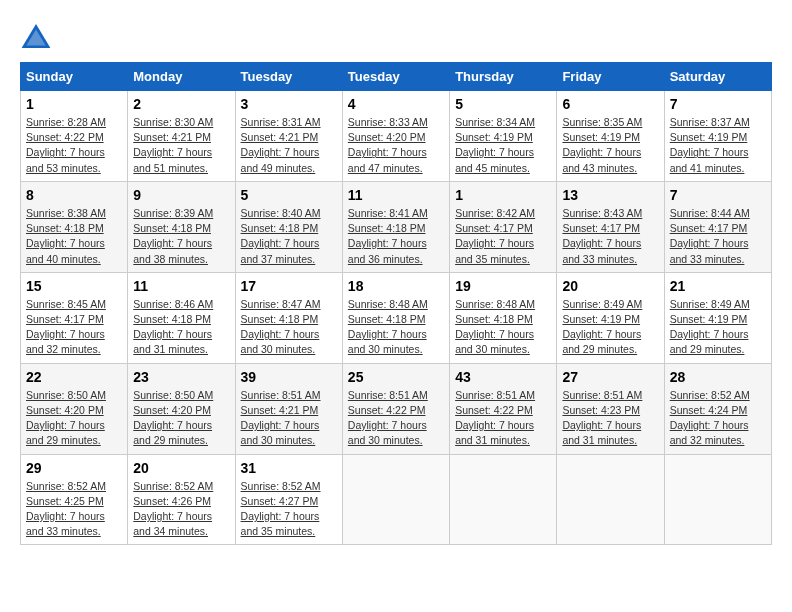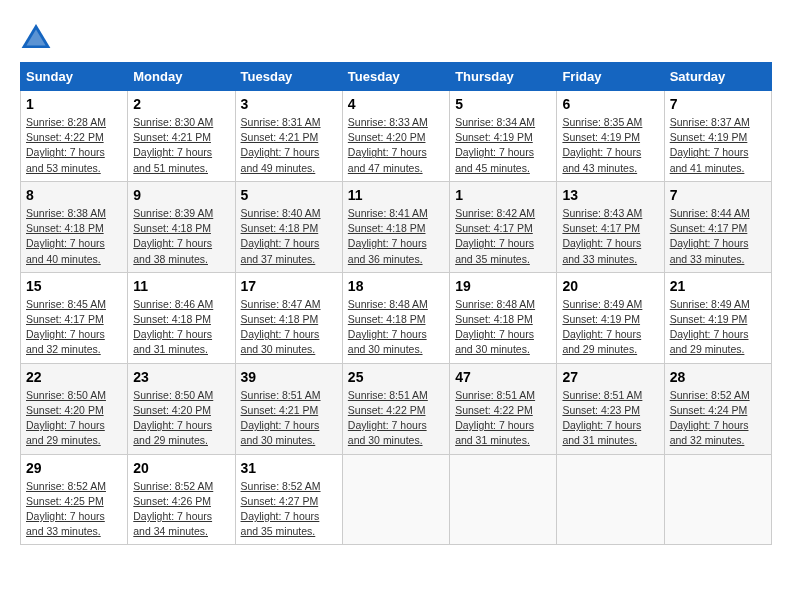--- a/index.html
+++ b/index.html
@@ -347,21 +347,21 @@
           <td>
           <span class="day-num">25</span>
           <div class="day-detail">
             Sunrise: 8:51 AM<br>
             Sunset: 4:22 PM<br>
             Daylight: 7 hours<br>
             and 30 minutes.
           </div>
         </td>
           <td>
-          <span class="day-num">47</span>
+          <span class="day-num">43</span>
           <div class="day-detail">
             Sunrise: 8:51 AM<br>
             Sunset: 4:22 PM<br>
             Daylight: 7 hours<br>
             and 31 minutes.
           </div>
         </td>
           <td>
           <span class="day-num">27</span>
           <div class="day-detail">

